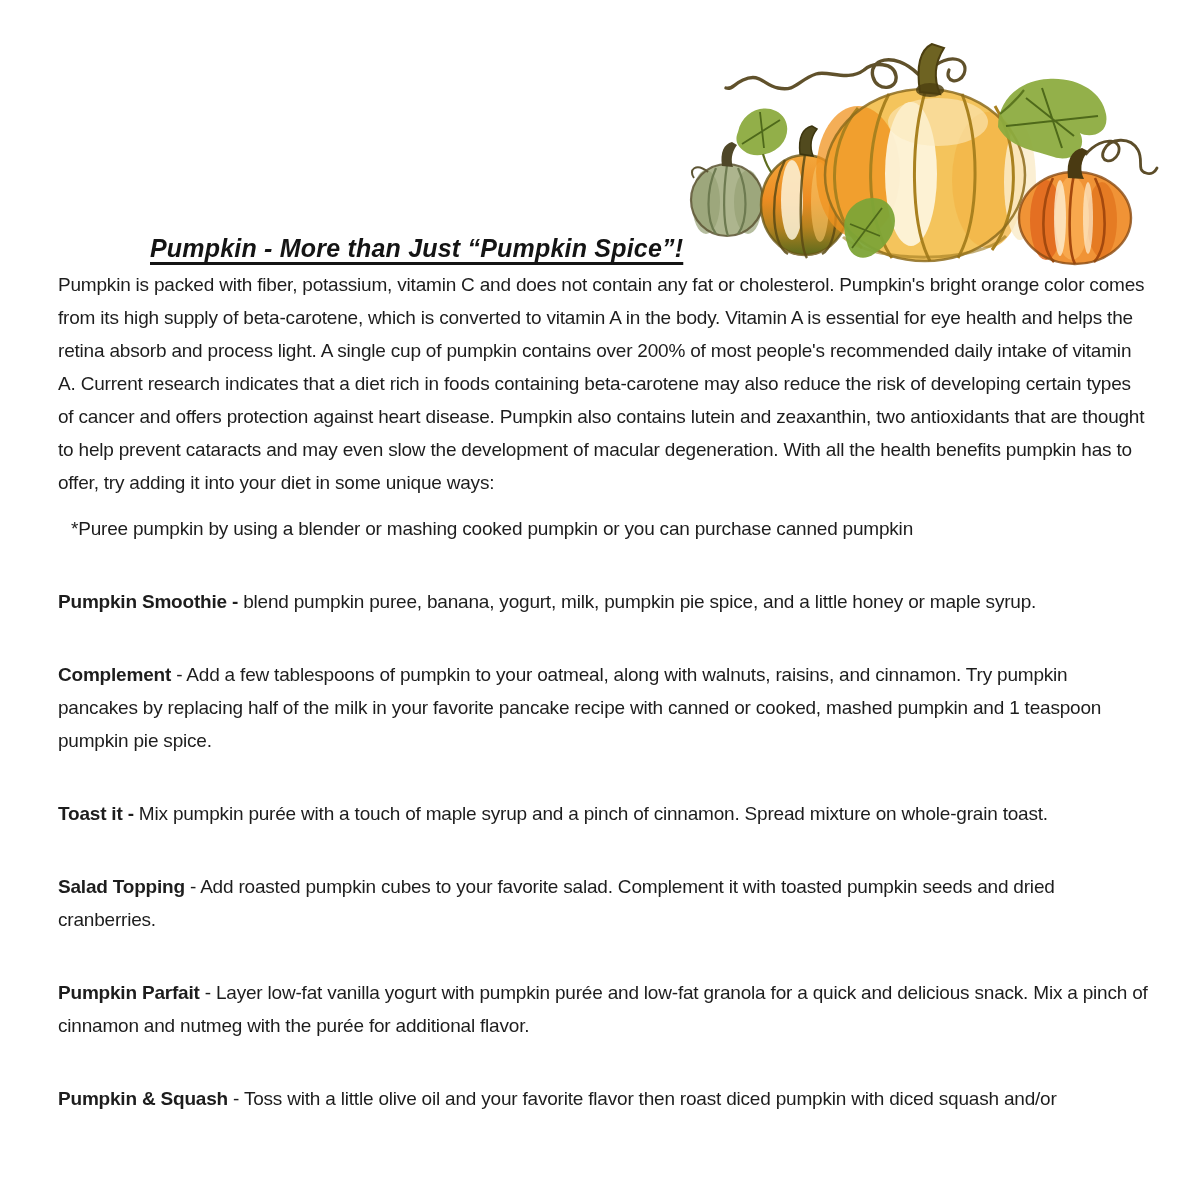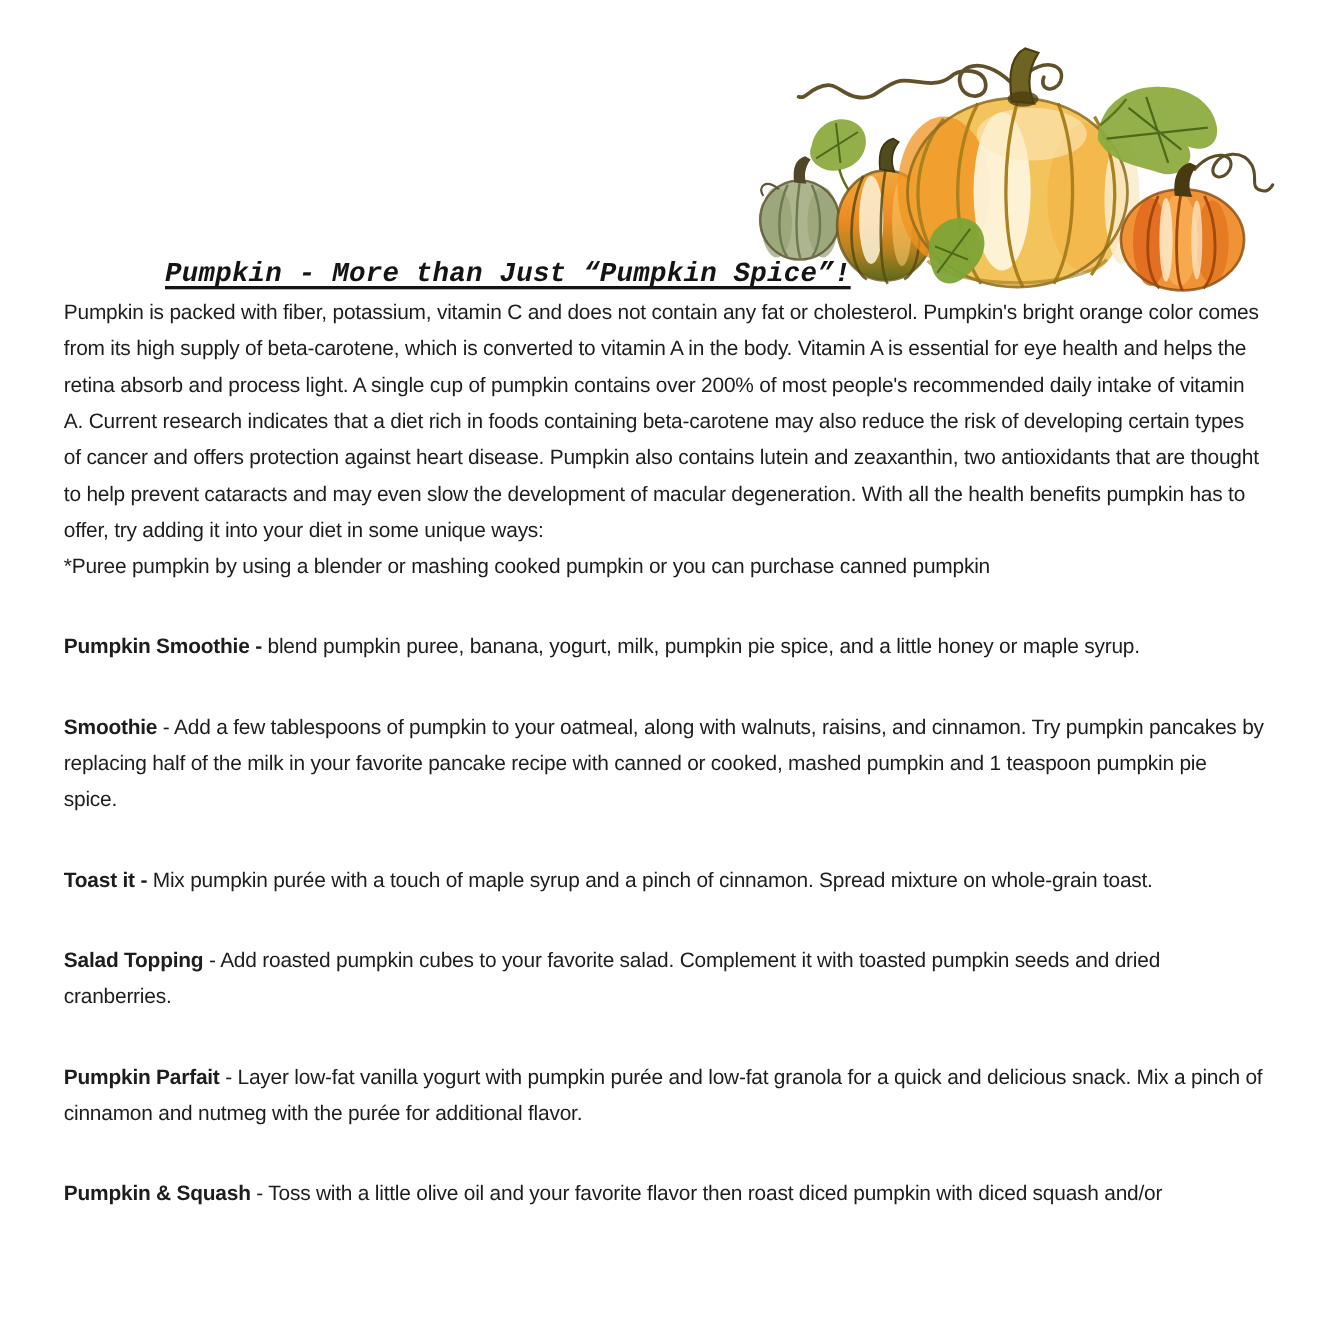--- a/index.html
+++ b/index.html
@@ -7,21 +7,20 @@
     position:relative;
     width:1200px;height:1200px;
     background:#ffffff;
     overflow:hidden;
     font-family:"Liberation Sans",sans-serif;
     color:#1d1d1d;
   }
   .title-row{
     margin:234px 0 0 150px;
     height:34px;
-    font-family:Liberation Mono, monospace;
   }
   .doc-title{
     display:inline-block;
     font-size:25px;
     font-weight:bold;
     font-style:italic;
     color:#141414;
     text-decoration:underline;
     text-decoration-thickness:2.5px;
     text-underline-offset:5px;
@@ -30,21 +29,21 @@
   .content{
     padding:0 50px 0 58px;
   }
   .body-text{
     margin:0;
     font-size:19px;
     line-height:33px;
     letter-spacing:-0.2px;
   }
   .intro{}
-  .note{margin:0;}
+  .note{margin:13px;}
   .para{
     margin:40px 0 0 0;
     font-size:19px;
     line-height:33px;
     letter-spacing:-0.2px;
   }
   .lead{font-weight:bold;}
   .illustration{
     position:absolute;
     top:32px;left:668px;
@@ -142,21 +141,21 @@
   <div class="content">
     <p class="body-text intro">Pumpkin is packed with fiber, potassium, vitamin C and does not contain any fat or cholesterol. Pumpkin's bright orange color comes from its high supply of beta-carotene, which is converted to vitamin A in the body. Vitamin A is essential for eye health and helps the retina absorb and process light. A single cup of pumpkin contains over 200% of most people's recommended daily intake of vitamin A. Current research indicates that a diet rich in foods containing beta-carotene may also reduce the risk of developing certain types of cancer and offers protection against heart disease. Pumpkin also contains lutein and zeaxanthin, two antioxidants that are thought to help prevent cataracts and may even slow the development of macular degeneration. With all the health benefits pumpkin has to offer, try adding it into your diet in some unique ways:</p>
     <p class="body-text note">*Puree pumpkin by using a blender or mashing cooked pumpkin or you can purchase canned pumpkin</p>
 
     <p class="para">
       <b class="lead">Pumpkin Smoothie -</b>
       <span>blend pumpkin puree, banana, yogurt, milk, pumpkin pie spice, and a little honey or maple syrup.</span>
     </p>
 
     <p class="para">
-      <b class="lead">Smoothie</b>
+      <b class="lead">Complement</b>
       <span>- Add a few tablespoons of pumpkin to your oatmeal, along with walnuts, raisins, and cinnamon. Try pumpkin pancakes by replacing half of the milk in your favorite pancake recipe with canned or cooked, mashed pumpkin and 1 teaspoon pumpkin pie spice.</span>
     </p>
 
     <p class="para">
       <b class="lead">Toast it -</b>
       <span>Mix pumpkin purée with a touch of maple syrup and a pinch of cinnamon. Spread mixture on whole-grain toast.</span>
     </p>
 
     <p class="para">
       <b class="lead">Salad Topping</b>

